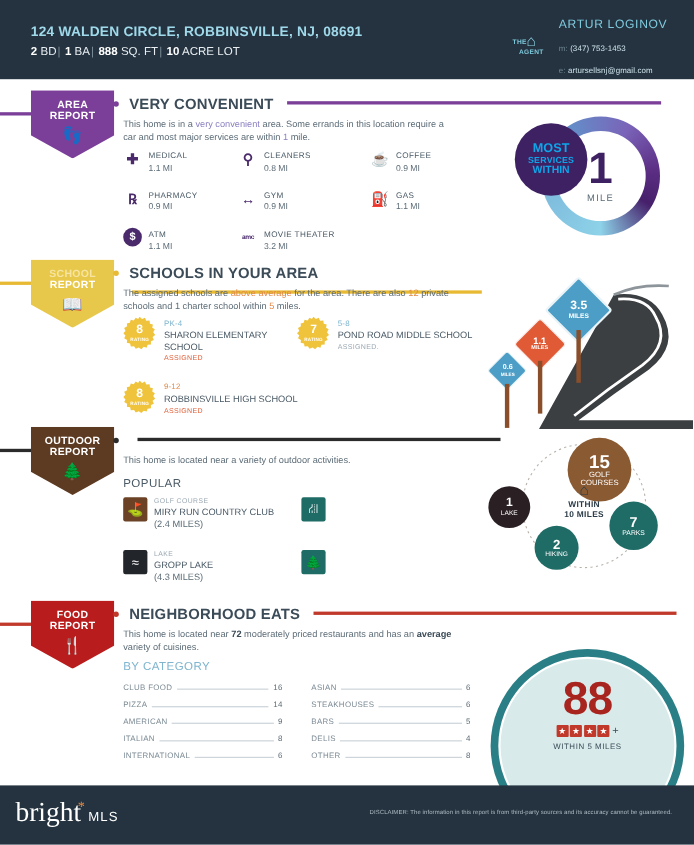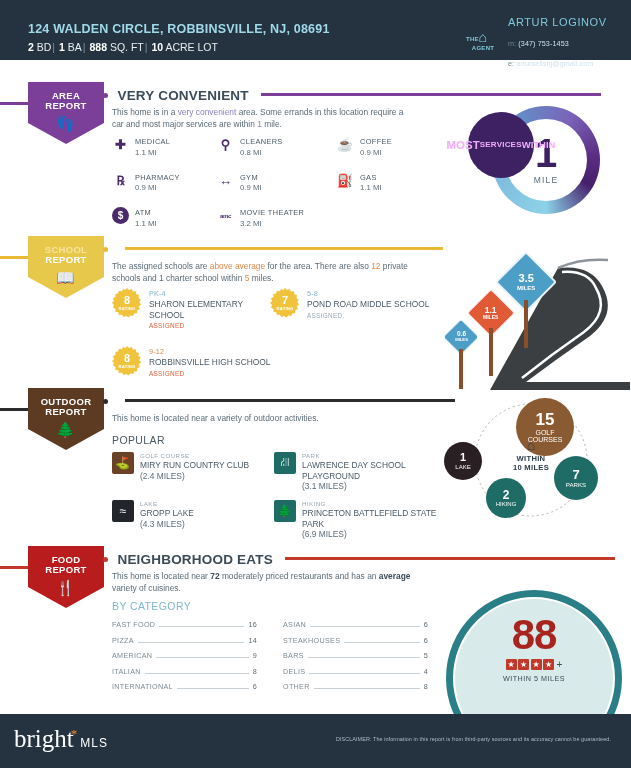--- a/index.html
+++ b/index.html
@@ -7,21 +7,21 @@
   body {
     font-family: "Liberation Sans", sans-serif;
     background: #ffffff;
     position: relative;
     overflow: hidden;
     color: #333;
   }
 
   
   .header {
-    position: absolute; left: 0; top: 0; width: 631px; height: 60px;
+    position: absolute; left: 0; top: 0; width: 631px; height: 72px;
     background: #24333f;
   }
   .addr-block { position: absolute; left: 28px; top: 22px; }
   .address {
     font-size: 12.5px; font-weight: bold; color: #9fd9ea;
     letter-spacing: .2px; white-space: nowrap;
   }
   .stats { font-size: 10.5px; color: #e8eef2; margin-top: 5px; white-space: nowrap; }
   .stats b { color: #ffffff; }
   .stats .sep { color: #7d8d99; margin: 0 1px; }
@@ -122,22 +122,22 @@
   .ring-num {
     position: absolute; left: 24px; top: 4px; width: 108px; height: 108px;
     display: flex; flex-direction: column; align-items: center;
     justify-content: center; z-index: 3;
   }
   .ring-num .big { font-size: 40px; font-weight: bold; color: #3e2163; line-height: .9; }
   .ring-num .mile { font-size: 8.5px; color: #5b6b76; letter-spacing: 1.2px; margin-top: 4px; }
   .ring-badge {
     position: absolute; left: 0; top: 10px; width: 66px; height: 66px;
     border-radius: 50%; background: #3e2163; z-index: 4;
-    display: flex; flex-direction: row; align-items: center;
-    justify-content: center; color: #f0abfc; text-align: center;
+    display: flex; flex-direction: column; align-items: center;
+    justify-content: center; color: #0ea5e9; text-align: center;
   }
   .ring-badge .l1 { font-size: 11.5px; font-weight: bold; line-height: 1.05; }
   .ring-badge .l2 { font-size: 8px; font-weight: bold; line-height: 1.15; letter-spacing: .2px; }
   .ring-badge .l3 { font-size: 9.5px; font-weight: bold; line-height: 1.1; }
 
   
   .school-grid {
     position: absolute; left: 112px; top: 56px; width: 330px;
   }
   .school { display: flex; gap: 7px; position: absolute; }
@@ -403,20 +403,21 @@
   <div class="rule-left" style="background:#e8b932"></div>
   <div class="badge">
     <div class="shield" style="background:#e8c84a">
       <div class="btxt" style="color:#f6e4a0">SCHOOL</div>
       <div class="btxt" style="color:#fff">REPORT</div>
       <div class="bicon">📖</div>
     </div>
   </div>
   <div class="sec-head">
     <span class="sec-dot" style="background:#e8b932"></span>
+    <span class="sec-title">SCHOOLS IN YOUR AREA</span>
     <span class="title-rule" style="width:318px;background:#e8b932"></span>
   </div>
   <div class="sec-desc">
     <span>The assigned schools are </span><span style="color:#e08a4a">above average</span><span> for the area. There are also </span><span style="color:#e08a4a">12</span><span> private schools and 1 charter school within </span><span style="color:#e08a4a">5</span><span> miles.</span>
   </div>
 
   <div class="school-grid">
     <div class="school sch-1">
       <div class="sunburst">
         <div class="g">8</div>
@@ -508,41 +509,31 @@
     <div class="out-item o1">
       <div class="out-ic" style="background:#6b4226">⛳</div>
       <div class="out-tx">
         <div class="out-cat">GOLF COURSE</div>
         <div class="out-nm">MIRY RUN COUNTRY CLUB</div>
         <div class="out-di">(2.4 MILES)</div>
       </div>
     </div>
     <div class="out-item o2">
       <div class="out-ic" style="background:#1f6b66">⛜</div>
-      <div class="out-tx">
-        <div class="out-cat">PARK</div>
-        <div class="out-nm">LAWRENCE DAY SCHOOL PLAYGROUND</div>
-        <div class="out-di">(3.1 MILES)</div>
-      </div>
     </div>
     <div class="out-item o3">
       <div class="out-ic" style="background:#22252a">≈</div>
       <div class="out-tx">
         <div class="out-cat">LAKE</div>
         <div class="out-nm">GROPP LAKE</div>
         <div class="out-di">(4.3 MILES)</div>
       </div>
     </div>
     <div class="out-item o4">
       <div class="out-ic" style="background:#1f6b66">🌲</div>
-      <div class="out-tx">
-        <div class="out-cat">HIKING</div>
-        <div class="out-nm">PRINCETON BATTLEFIELD STATE PARK</div>
-        <div class="out-di">(6.9 MILES)</div>
-      </div>
     </div>
   </div>
 
   <div class="bub-wrap">
     <svg width="198" height="128" style="position:absolute;left:0;top:0">
       <circle cx="99" cy="62" r="56" fill="none" stroke="#b9b2ab" stroke-width="1" stroke-dasharray="2 3"></circle>
     </svg>
     <div class="bub" style="left:84px;top:0;width:58px;height:58px;background:#8a5a32">
       <div class="bn" style="font-size:17px">15</div>
       <div class="bl" style="font-size:7px;width:46px">GOLF COURSES</div>
@@ -584,21 +575,21 @@
     <span class="title-rule" style="width:330px;background:#c0392b"></span>
   </div>
   <div class="sec-desc">
     <span>This home is located near </span><b>72</b><span> moderately priced restaurants and has an </span><b>average</b><span> variety of cuisines.</span>
   </div>
 
   <div class="bycat">BY CATEGORY</div>
   <div class="cat-cols">
     <div class="cat-col">
       <div class="cat-row">
-        <span class="cat-nm">FAST FOOD</span>
+        <span class="cat-nm">CLUB FOOD</span>
         <span class="cat-dash"></span>
         <span class="cat-vl">16</span>
       </div>
       <div class="cat-row">
         <span class="cat-nm">PIZZA</span>
         <span class="cat-dash"></span>
         <span class="cat-vl">14</span>
       </div>
       <div class="cat-row">
         <span class="cat-nm">AMERICAN</span>

